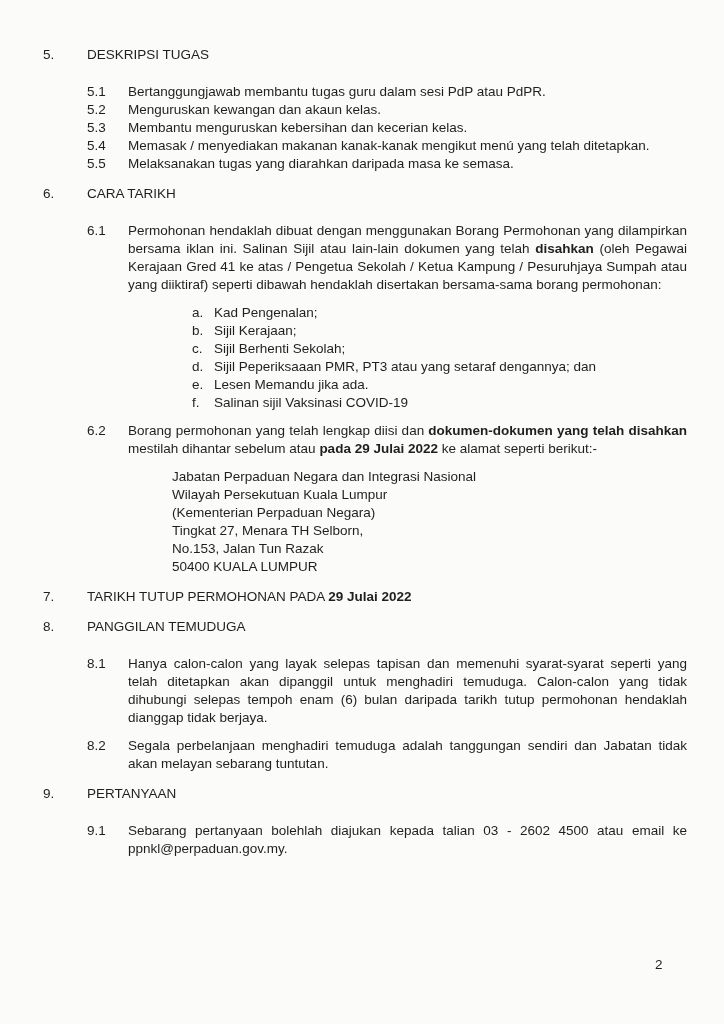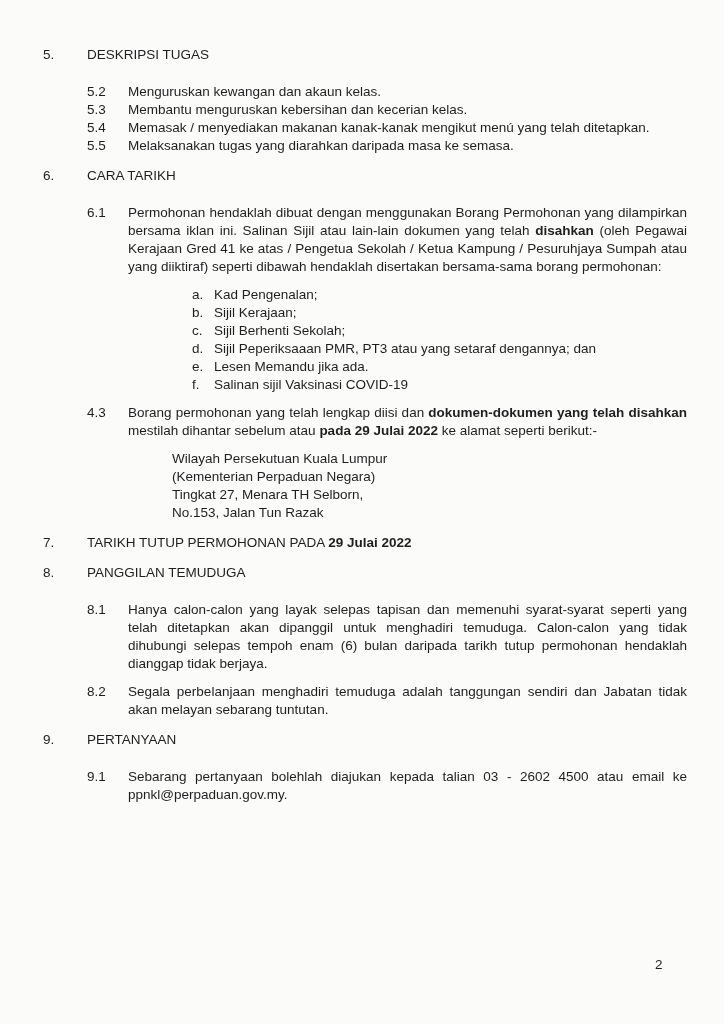--- a/index.html
+++ b/index.html
@@ -35,20 +35,24 @@
 <body>
 
 <div class="page">
 
   <div class="sec">
     <div class="sec-head">
       <span class="num">5.</span>
       <span class="title">DESKRIPSI TUGAS</span>
     </div>
     <div class="items">
+      <div class="item">
+        <span class="inum">5.1</span>
+        <div class="itext">Bertanggungjawab membantu tugas guru  dalam sesi PdP atau PdPR.</div>
+      </div>
       <div class="item">
         <span class="inum">5.2</span>
         <div class="itext">Menguruskan kewangan dan akaun kelas.</div>
       </div>
       <div class="item">
         <span class="inum">5.3</span>
         <div class="itext">Membantu menguruskan kebersihan dan kecerian kelas.</div>
       </div>
       <div class="item">
         <span class="inum">5.4</span>
@@ -91,28 +95,30 @@
         <div class="dli">
           <span class="dletter">e.</span>
             <span>Lesen Memandu jika ada.</span>
         </div>
         <div class="dli">
           <span class="dletter">f.</span>
             <span>Salinan sijil Vaksinasi COVID-19</span>
         </div>
       </div>
       <div class="item gap">
-        <span class="inum">4.3</span>
+        <span class="inum">6.2</span>
         <div class="itext"><span>Borang permohonan yang telah lengkap diisi dan </span><b>dokumen-dokumen yang telah disahkan</b><span> mestilah dihantar sebelum atau </span><b>pada 29 Julai 2022</b><span> ke alamat seperti berikut:-</span></div>
       </div>
       <div class="address">
+        <div>Jabatan Perpaduan Negara dan Integrasi Nasional</div>
         <div>Wilayah Persekutuan Kuala Lumpur</div>
         <div>(Kementerian Perpaduan Negara)</div>
         <div>Tingkat 27, Menara TH Selborn,</div>
         <div>No.153, Jalan Tun Razak</div>
+        <div>50400 KUALA LUMPUR</div>
       </div>
     </div>
   </div>
 
   <div class="sec">
     <div class="sec-head" style="margin-bottom:0;">
       <span class="num">7.</span>
       <span class="title"><span>TARIKH TUTUP PERMOHONAN PADA </span><b>29 Julai 2022</b></span>
     </div>
   </div>

